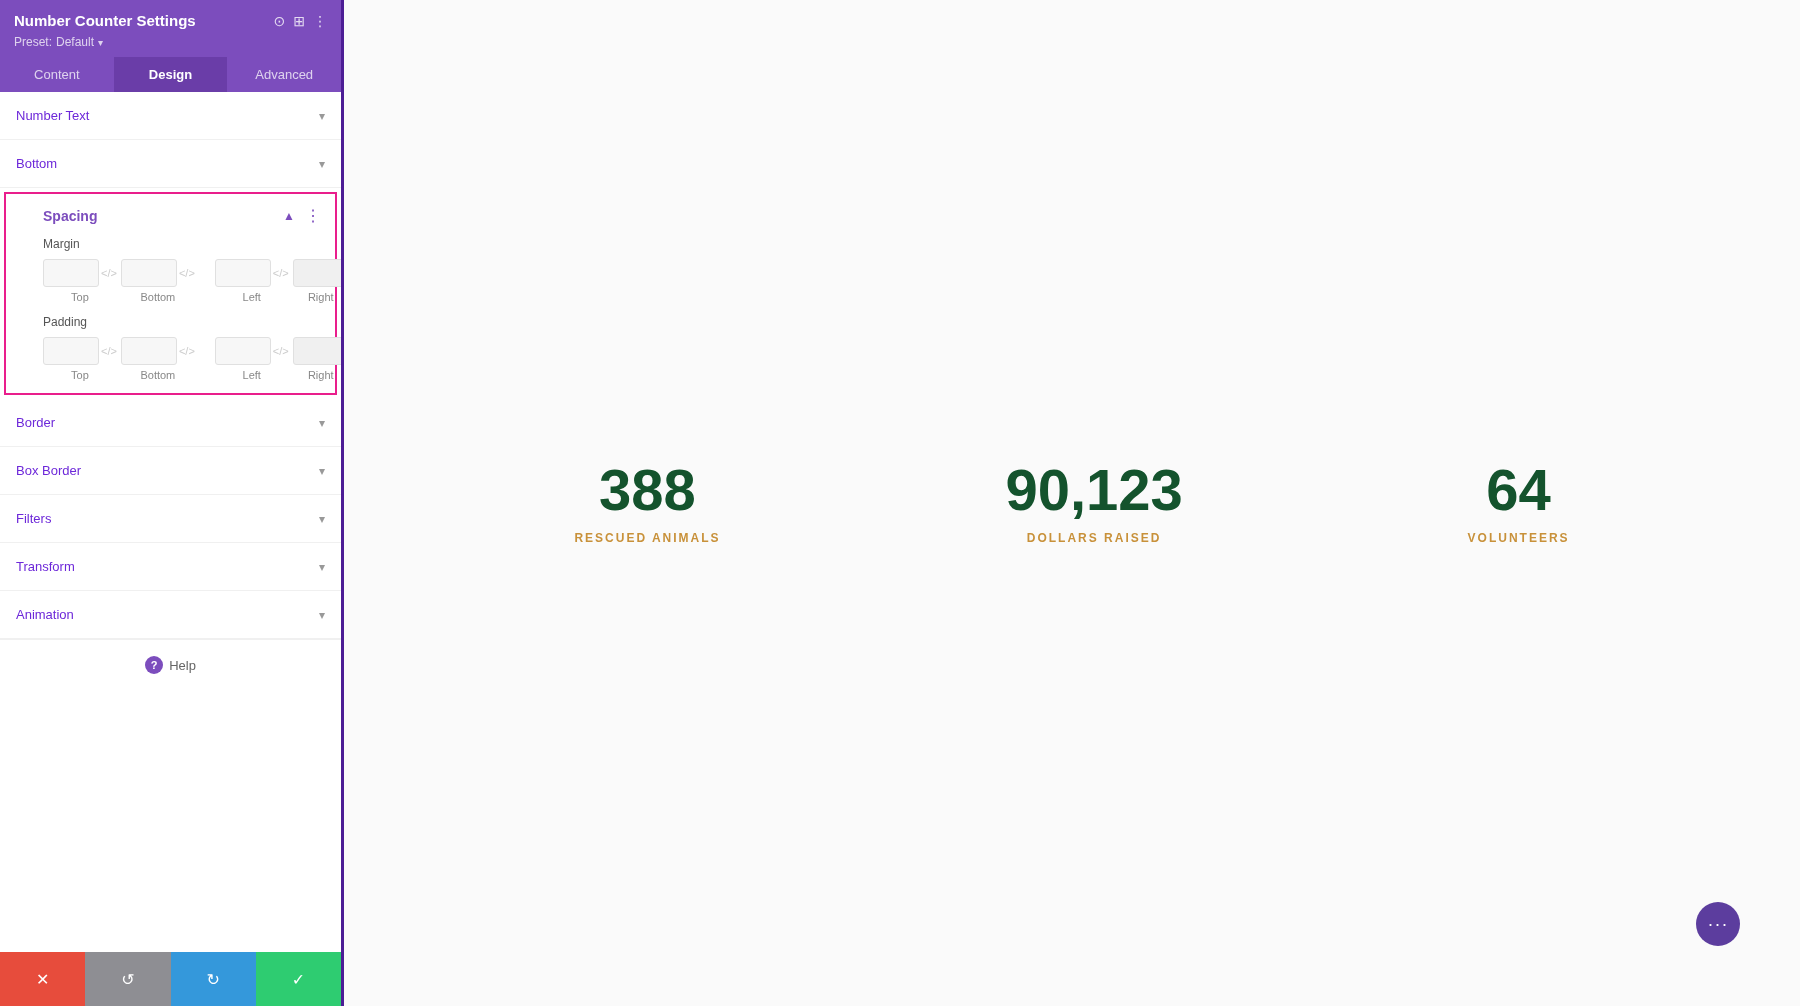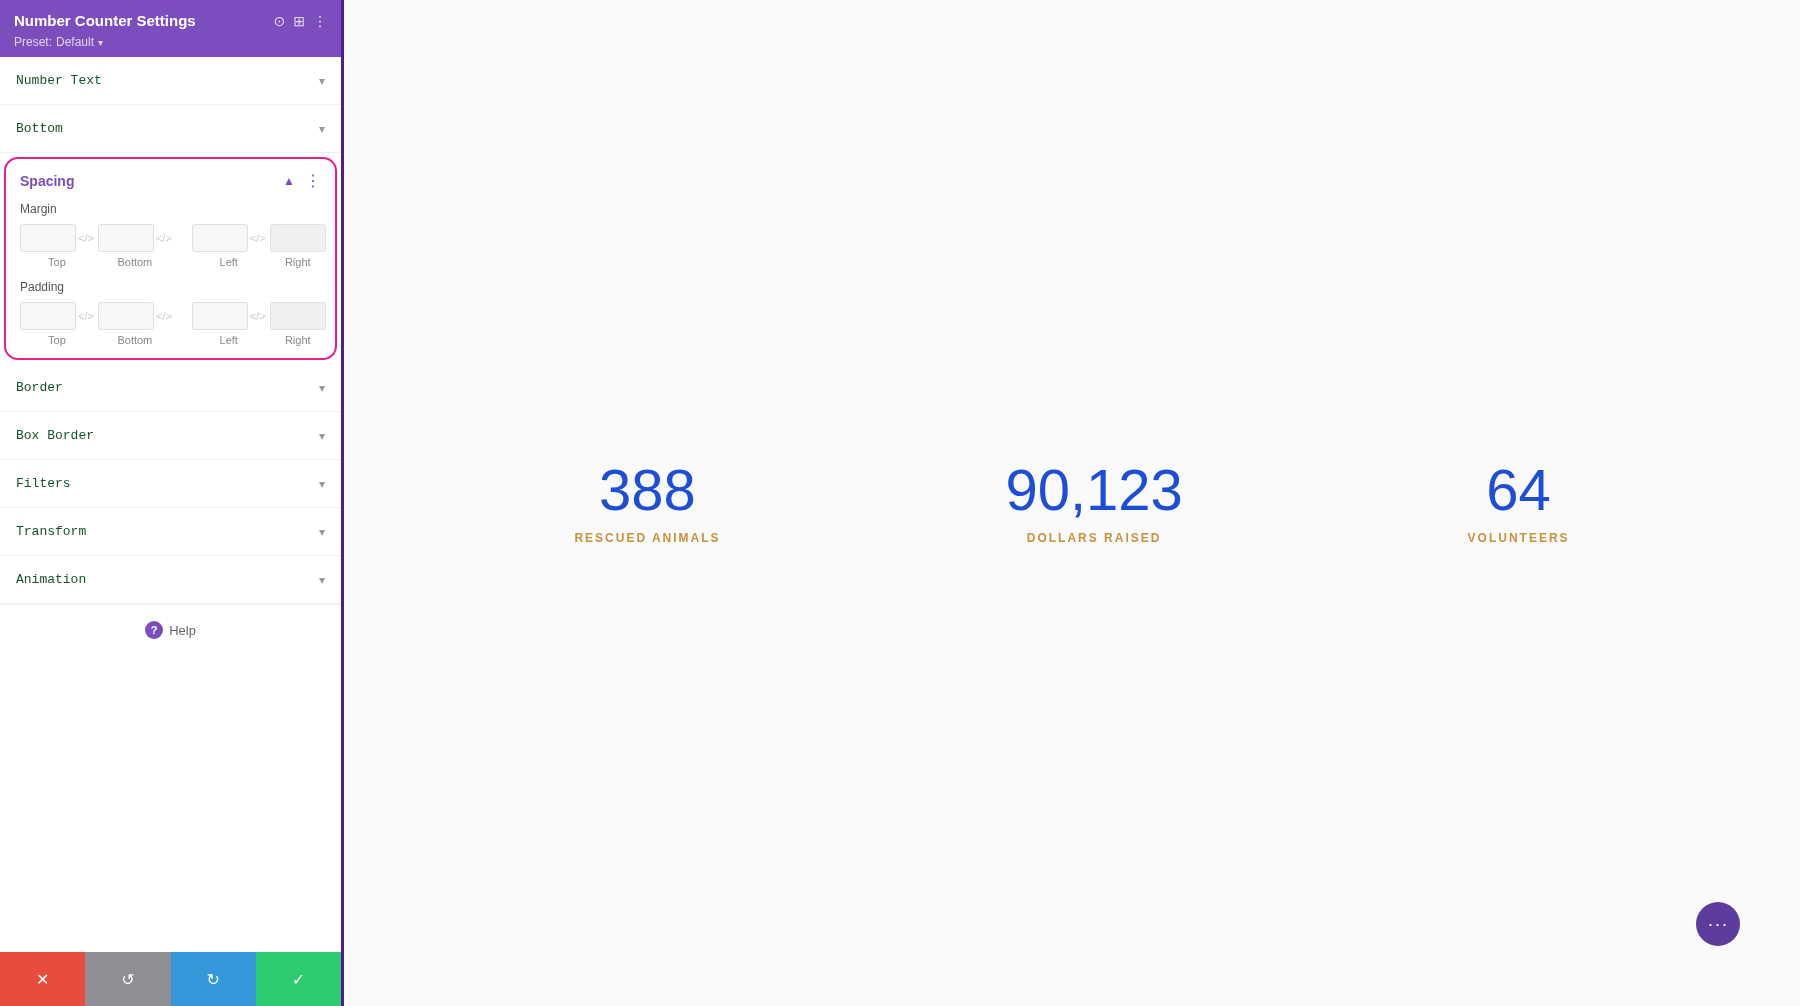--- a/index.html
+++ b/index.html
@@ -78,34 +78,34 @@
     .section-row {
       display: flex;
       align-items: center;
       justify-content: space-between;
       padding: 16px 16px;
       border-bottom: 1px solid #f0f0f0;
       cursor: pointer;
     }
     .section-row-label {
       font-size: 13px;
-      color: #14532d;
-      font-family: Liberation Mono, monospace;
+      color: #6d28d9;
     }
     .chevron {
       color: #999;
       font-size: 12px;
     }
 
     
     .spacing-section {
       border: 2px solid #e91e8c;
       margin: 4px;
-      border-radius: 14px;
+      border-radius: 0;
       background: #fff;
+      padding-left: 23px;
     }
     .spacing-header {
       display: flex;
       align-items: center;
       justify-content: space-between;
       padding: 12px 14px;
     }
     .spacing-title {
       font-size: 14px;
       font-weight: 600;
@@ -247,22 +247,22 @@
       padding: 0 60px;
     }
     .counter-item {
       display: flex;
       flex-direction: column;
       align-items: center;
       gap: 12px;
     }
     .counter-number {
       font-size: 58px;
-      font-weight: 400;
-      color: #1d4ed8;
+      font-weight: 700;
+      color: #14532d;
       line-height: 1;
     }
     .counter-label {
       font-size: 12px;
       font-weight: 600;
       letter-spacing: 2px;
       color: #c8913a;
       text-transform: uppercase;
     }
 
@@ -297,20 +297,25 @@
         <span class="panel-header-icon">⋮</span>
       </div>
     </div>
     <div class="preset-line">
       <span>Preset:</span>
       <span>Default</span>
       <span class="preset-arrow">▾</span>
     </div>
   </div>
 
+  <div class="panel-tabs">
+    <div class="panel-tab">Content</div>
+    <div class="panel-tab active">Design</div>
+    <div class="panel-tab">Advanced</div>
+  </div>
 
   <div class="panel-body">
 
     <div class="section-row">
       <span class="section-row-label">Number Text</span>
       <span class="chevron">▾</span>
     </div>
 
     <div class="section-row">
       <span class="section-row-label">Bottom</span>

